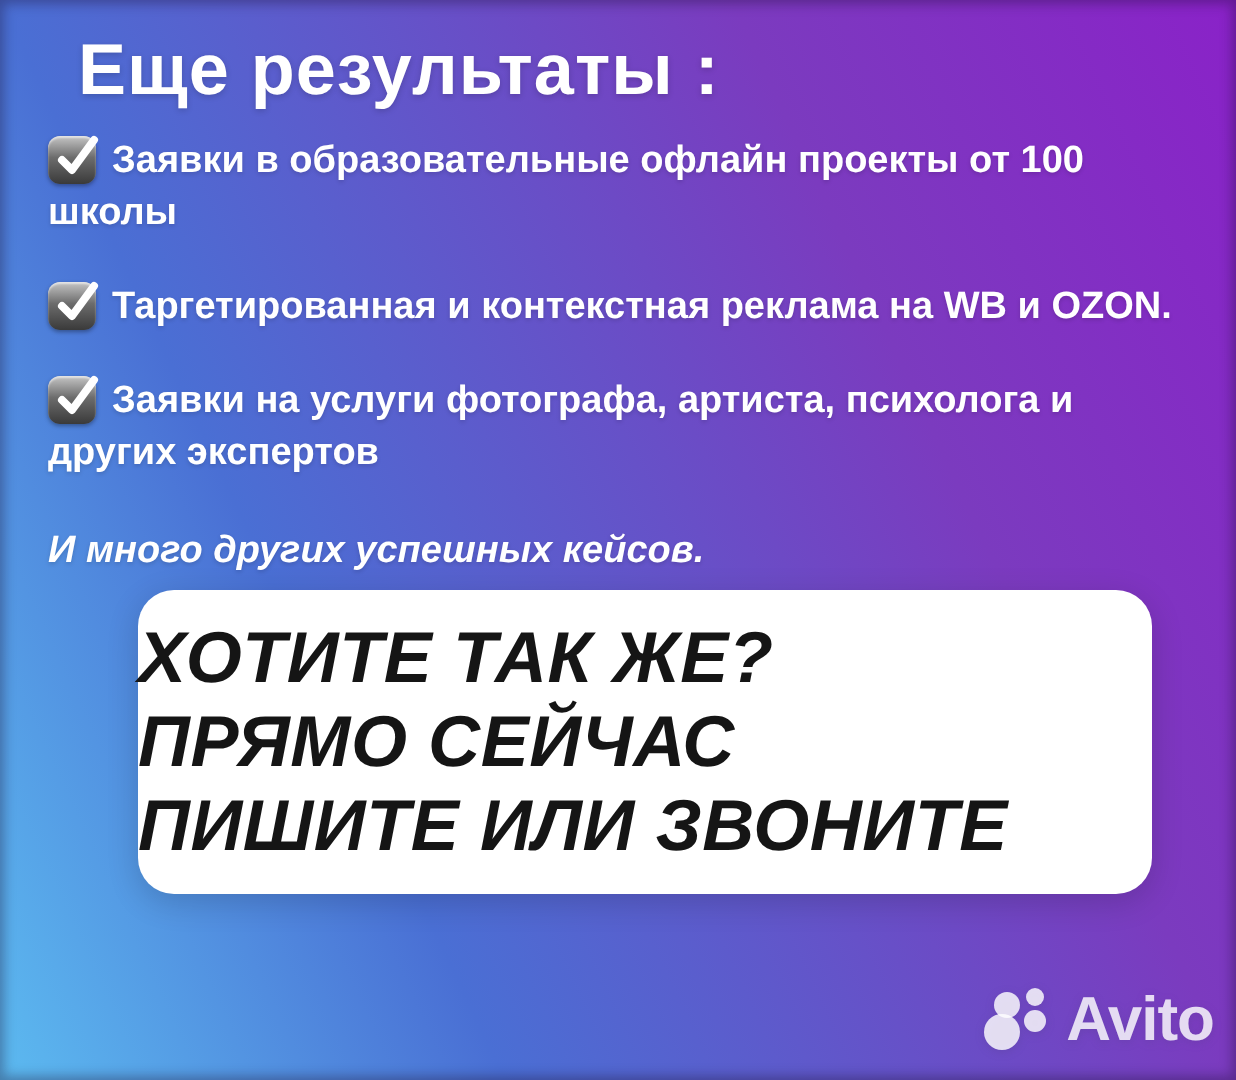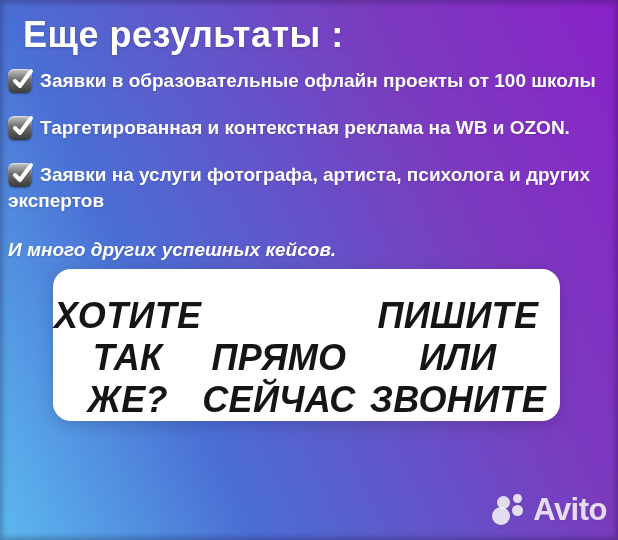--- a/index.html
+++ b/index.html
@@ -3,21 +3,21 @@
 <meta charset="utf-8">
 <style>
   html, body { margin: 0; padding: 0; background: #222; }
   * { box-sizing: border-box; }
 
   .poster {
     position: relative;
     width: 618px;
     height: 540px;
     overflow: hidden;
-    padding: 12px 8px;
+    padding: 12px 24px;
     background: linear-gradient(65deg, #5cbaf0 0%, #4a6fd4 29%, #7b3bbf 71%, #8a22c8 100%);
     font-family: "Liberation Sans", sans-serif;
     color: #ffffff;
   }
   
   .poster::after {
     content: "";
     position: absolute;
     inset: 0;
     pointer-events: none;
@@ -73,23 +73,23 @@
   }
 
   .cta-box {
     margin: 6px 0 0 45px;
     width: 507px;
     height: 152px;
     background: #ffffff;
     border-radius: 18px;
     box-shadow: 0 4px 16px rgba(0,0,0,0.16);
     display: flex;
-    flex-direction: row;
+    flex-direction: column;
     justify-content: center;
-    align-items: flex-end;
+    align-items: flex-start;
     font-size: 36px;
     font-weight: bold;
     font-style: italic;
     line-height: 42px;
     color: #151515;
     letter-spacing: 0.3px;
     text-align: center;
   }
 
   .watermark {

